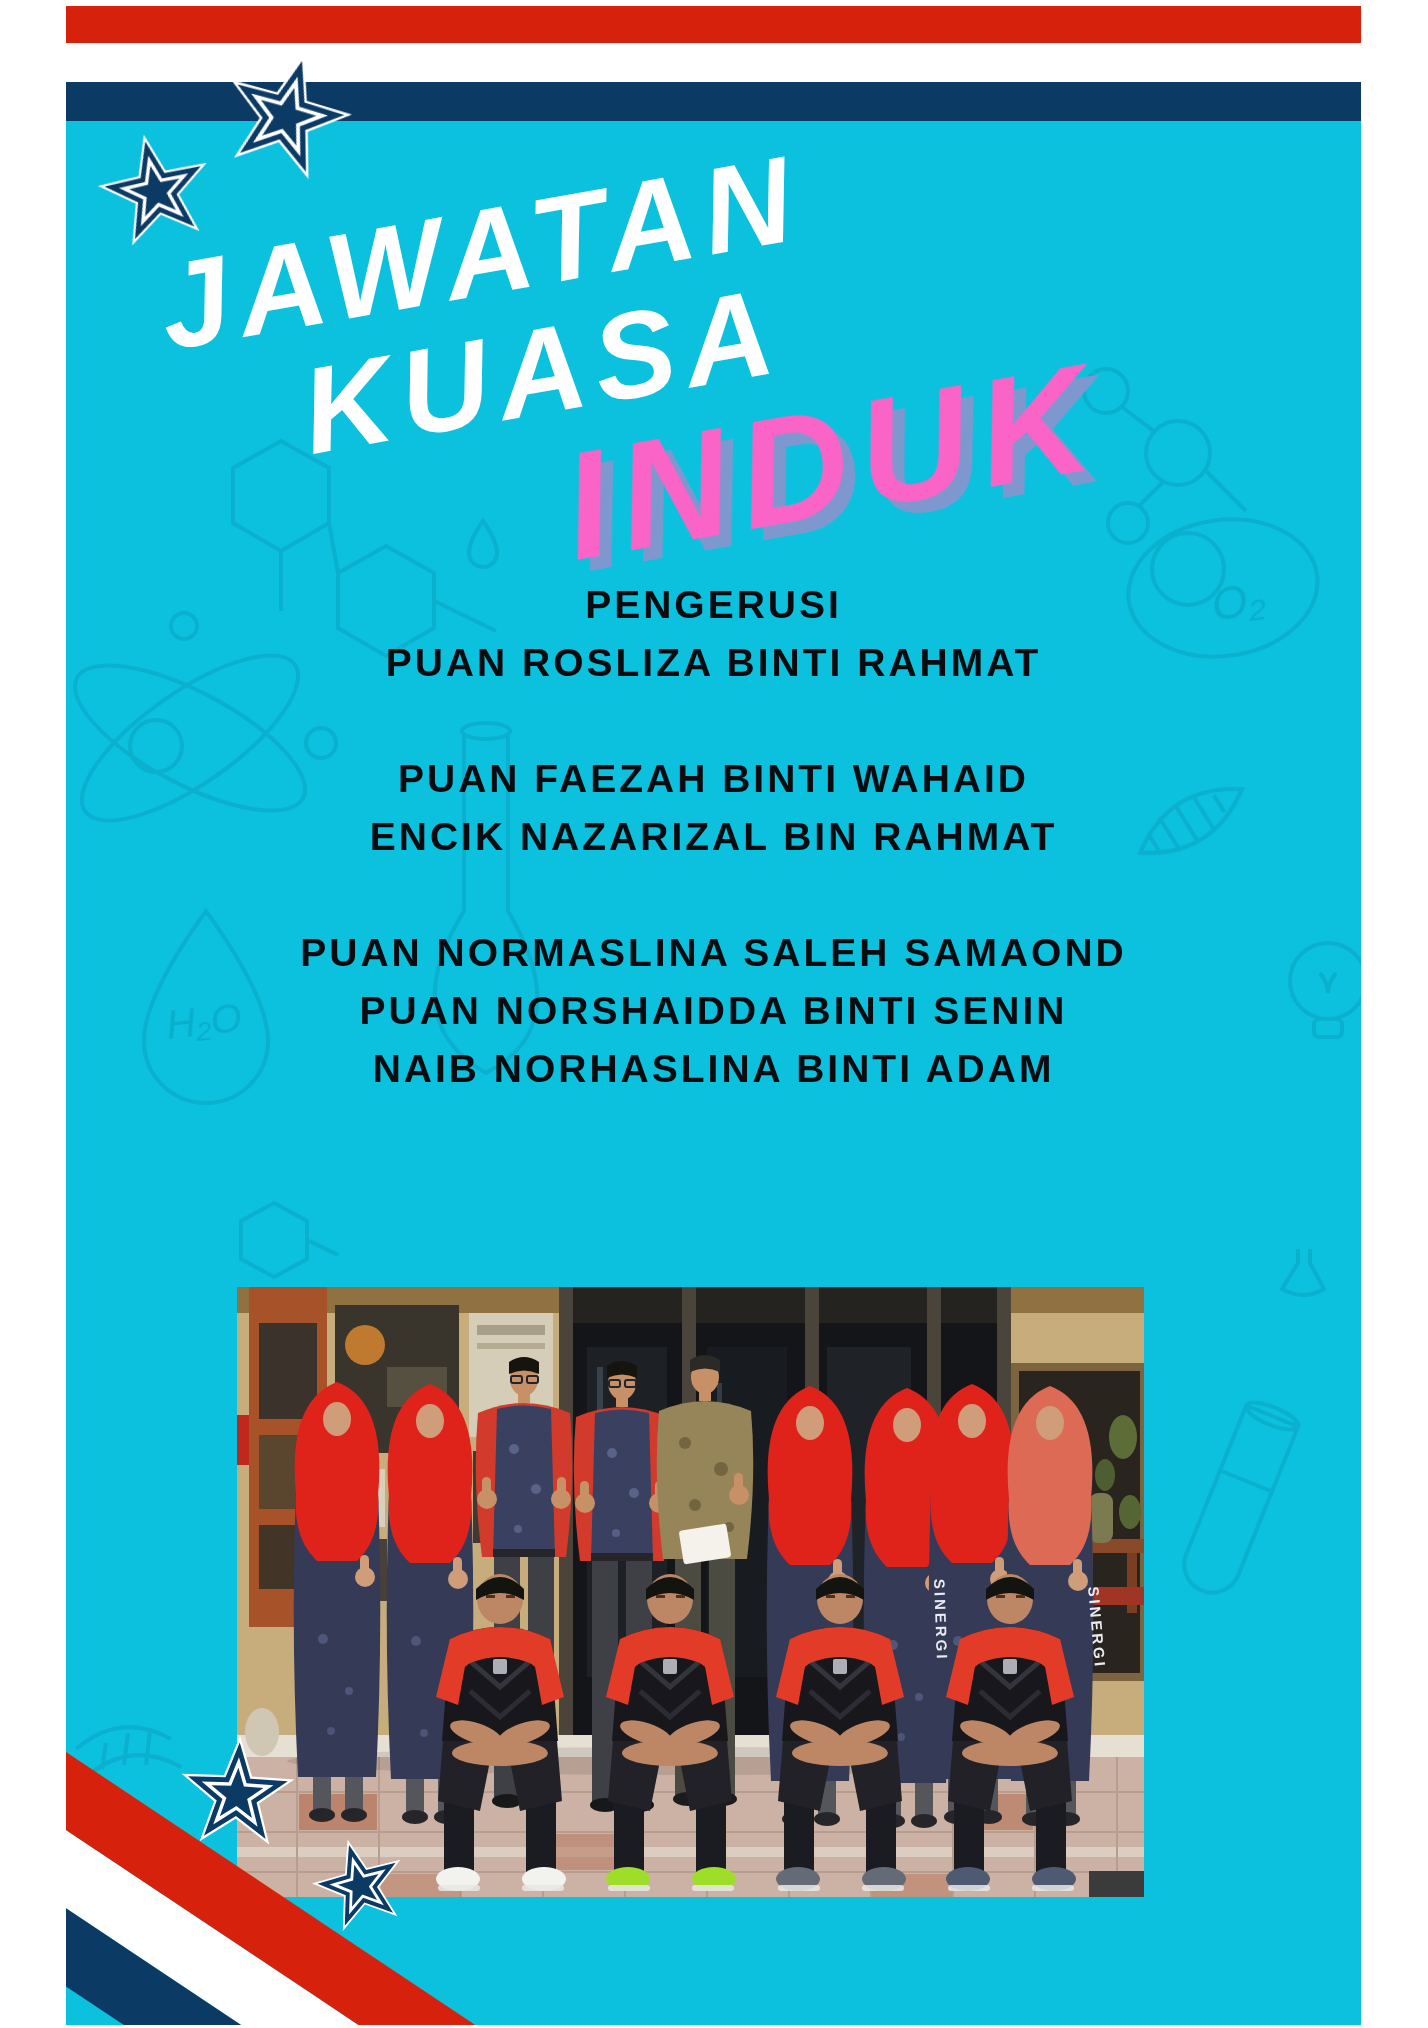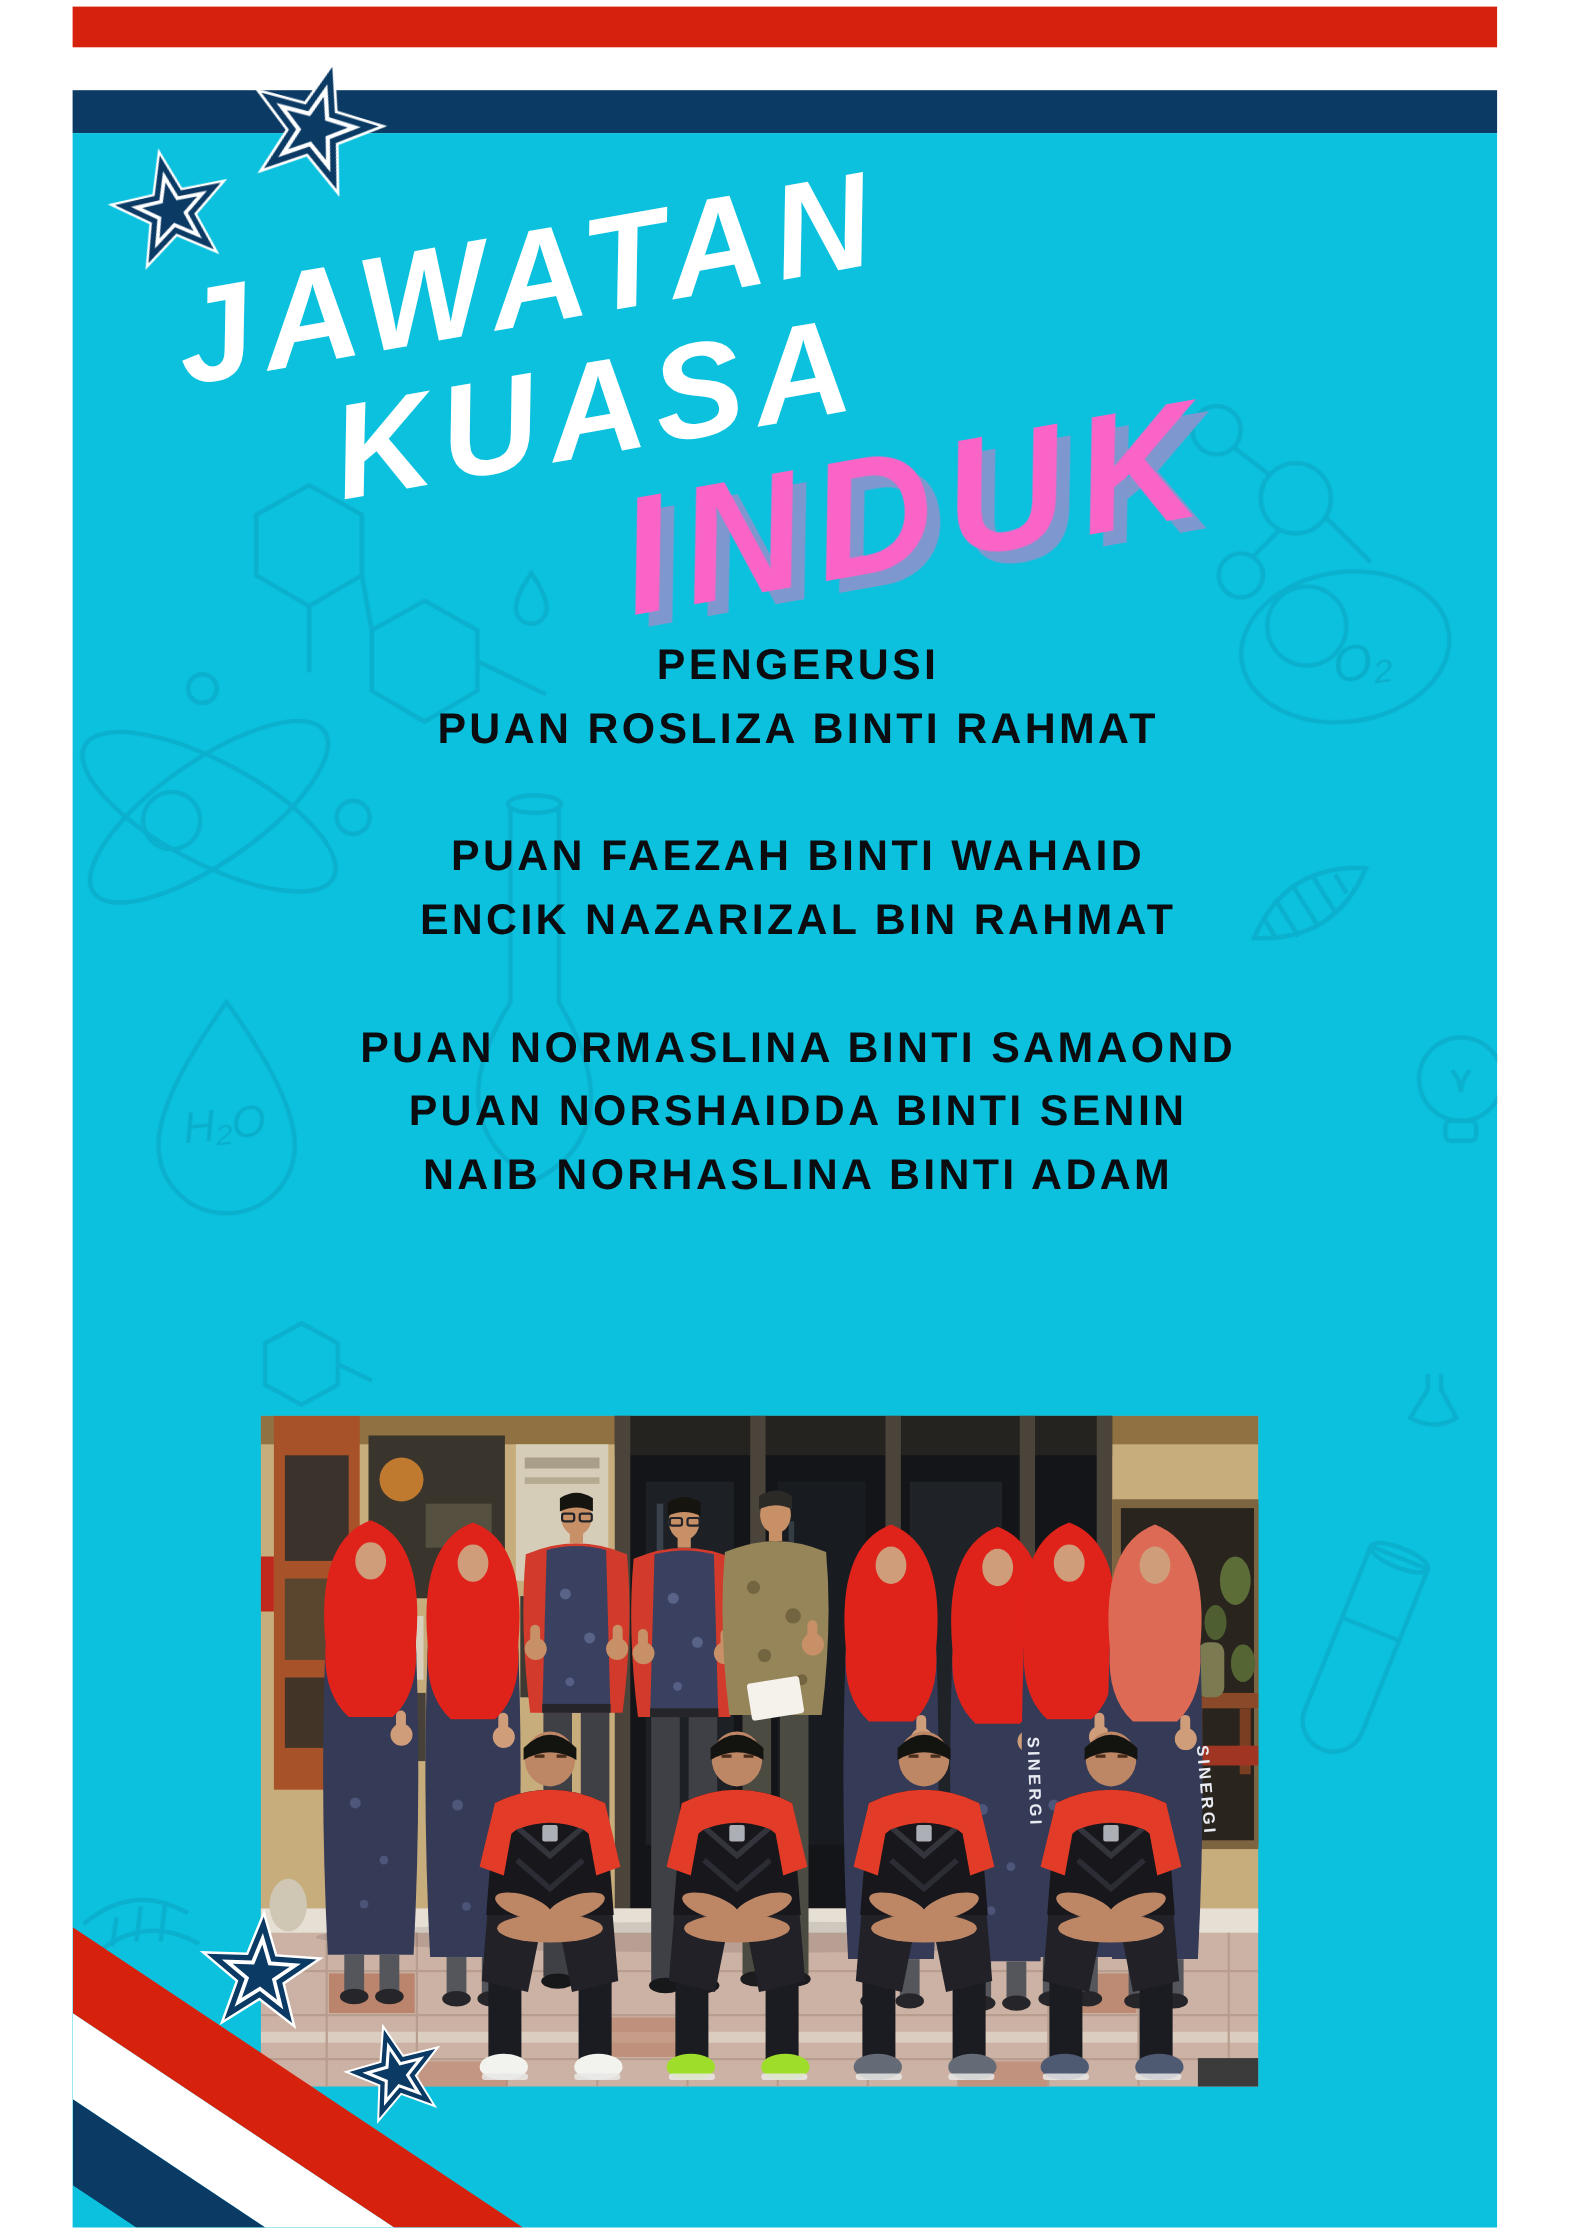--- a/index.html
+++ b/index.html
@@ -19,21 +19,21 @@
     position:absolute; color:#ffffff; font-weight:bold; font-style:italic;
     white-space:nowrap; transform-origin:0 50%;
   }
   .t-jawatan{left:95px; top:118px; font-size:122px; letter-spacing:10px; transform:rotate(-10deg);}
   .t-kuasa{left:238px; top:222px; font-size:122px; letter-spacing:10px; transform:rotate(-10deg);}
   .t-induk{
     left:500px; top:300px; font-size:152px; letter-spacing:12px; transform:rotate(-10deg);
     color:#f964c6; text-shadow:10px 13px 0 #7f97cf;
   }
   .roster{
-    position:absolute; left:12px; top:455px; width:1295px; text-align:center;
+    position:absolute; left:0; top:455px; width:1295px; text-align:center;
     color:#0a0c10; font-weight:bold; font-size:39px; letter-spacing:3px; line-height:58px;
   }
   .roster .gap{height:58px;}
   .photo-wrap{position:absolute; left:171px; top:1166px; width:907px; height:610px;}
   .ribbon{position:absolute; left:0; top:0; pointer-events:none;}
   .star{position:absolute;}
   .s-a{left:216px; top:47px;  width:140px; height:140px; transform:rotate(16deg);}
   .s-b{left:94px;  top:130px; width:124px; height:124px; transform:rotate(-12deg);}
   .s-c{left:174px; top:1732px; width:126px; height:126px; transform:rotate(3deg);}
   .s-d{left:309px; top:1835px; width:102px; height:102px; transform:rotate(-15deg);}
@@ -138,21 +138,21 @@
     <div class="title-line t-kuasa">KUASA</div>
     <div class="title-line t-induk">INDUK</div>
 
     <div class="roster">
       <div>PENGERUSI</div>
       <div>PUAN ROSLIZA BINTI RAHMAT</div>
       <div class="gap"></div>
       <div>PUAN FAEZAH BINTI WAHAID</div>
       <div>ENCIK NAZARIZAL BIN RAHMAT</div>
       <div class="gap"></div>
-      <div>PUAN NORMASLINA BINTI SAMAOND</div>
+      <div>PUAN NORMASLINA SALEH SAMAOND</div>
       <div>PUAN NORSHAIDDA BINTI SENIN</div>
       <div>NAIB NORHASLINA BINTI ADAM</div>
     </div>
 
     <div class="photo-wrap">
       <svg width="907" height="610" viewBox="0 0 907 610">
         <defs>
 
           <g id="pw">
             <path d="M-40,58 Q-47,210 -39,368 L39,368 Q47,210 40,58 Z" fill="#353b57"></path>

